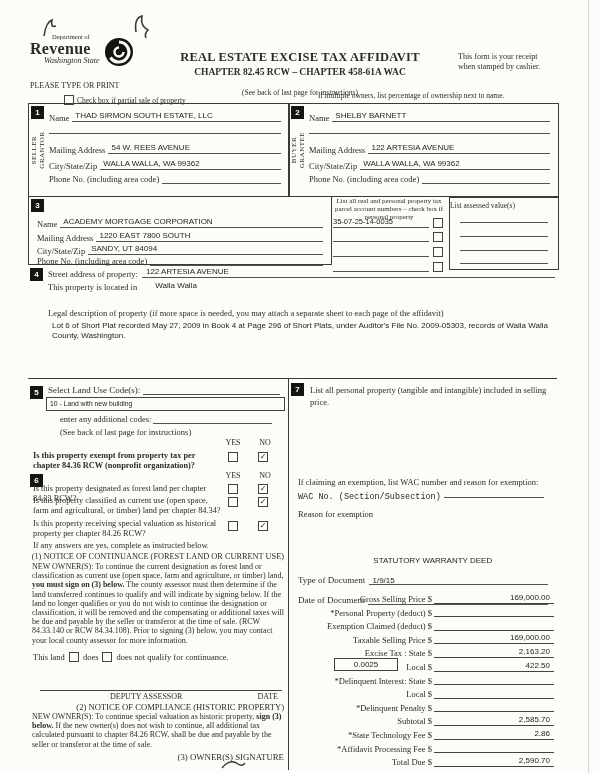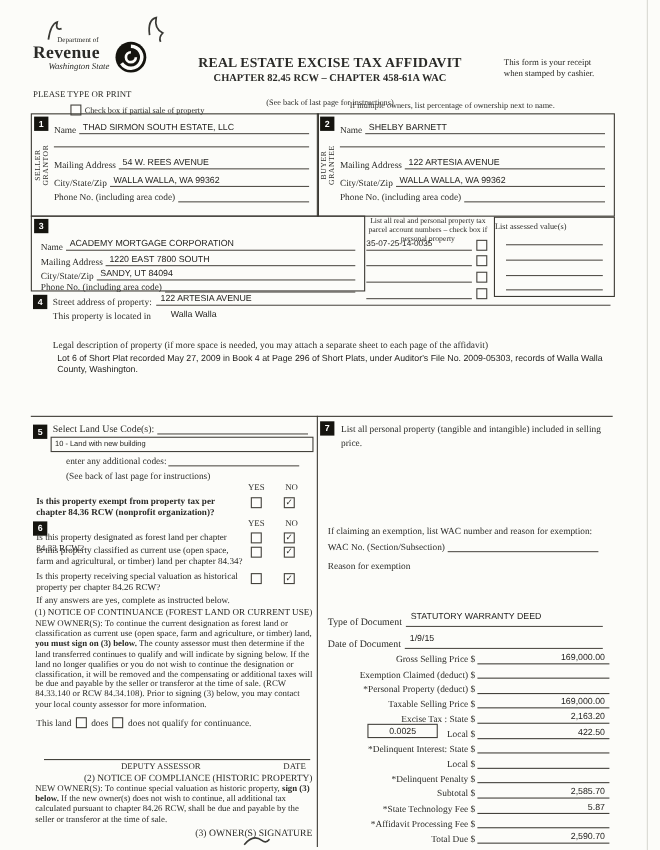--- a/index.html
+++ b/index.html
@@ -71,26 +71,26 @@
   .bh{position:absolute;left:30px;width:254px;text-align:right;font-weight:normal;font-size:8.3px;}
   .para{position:absolute;left:32px;width:252px;font-size:8px;line-height:9.2px;text-align:left;}
   .thisland{position:absolute;left:33px;top:652px;font-size:8.5px;display:flex;align-items:center;gap:4px;}
   .sigline{position:absolute;left:40px;top:690px;width:242px;border-top:1px solid #44423c;font-size:8px;}
   .sigline .deputy{position:absolute;left:70px;top:1px;}
   .sigline .date{position:absolute;right:4px;top:1px;}
   .penmark{position:absolute;}
   
   .s7text{position:absolute;left:310px;top:384px;width:238px;font-size:8.5px;line-height:1.45;}
   .claim{position:absolute;left:298px;top:477px;width:252px;font-size:8.5px;}
-  .wacrow{position:absolute;left:298px;top:492px;width:246px;display:flex;align-items:flex-end;font-size:8.5px;}
+  .wacrow{position:absolute;left:298px;top:492px;width:246px;display:flex;align-items:center;font-size:8.5px;font-family:Liberation Mono, monospace;}
   .wacrow .u{flex:1;}
   .reason{position:absolute;left:298px;top:509px;font-size:8.5px;}
   .docrow{position:absolute;left:298px;width:250px;display:flex;align-items:flex-end;font-size:9px;}
   .docrow .lbl{margin-right:4px;white-space:nowrap;}
-  .docrow .val{flex:1;font-size:8px;color:#1e1d1a;padding:0 2px 4px 4px;}
+  .docrow .val{flex:1;font-size:8px;color:#1e1d1a;padding:0 2px 19px 4px;}
   .money{position:absolute;left:298px;top:590px;width:256px;}
   .m-row{display:flex;align-items:flex-end;height:13.6px;position:relative;}
   .m-label{margin-left:auto;font-size:8.5px;white-space:nowrap;line-height:1;}
   .m-line{width:116px;margin-left:2px;border-bottom:1px solid #44423c;text-align:right;
           font-family:"Liberation Sans",sans-serif;font-size:8px;color:#1e1d1a;padding:0 4px 1px 0;line-height:1;}
   .rate-box{position:absolute;left:36px;bottom:1px;width:62px;height:11px;border:1px solid #44423c;
             text-align:center;font-family:"Liberation Sans",sans-serif;font-size:8px;line-height:11px;color:#1e1d1a;}
   .b{font-weight:bold;}
 </style>
 </head>
@@ -320,25 +320,25 @@
     <span class="lbl">Date of Document</span>
     <span class="val sans u">1/9/15</span>
   </div>
 
   <div class="money">
     <div class="m-row">
       <span class="m-label">Gross Selling Price $</span>
       <span class="m-line">169,000.00</span>
     </div>
     <div class="m-row">
+      <span class="m-label">*Personal Property (deduct) $</span>
+      <span class="m-line"></span>
+    </div>
+    <div class="m-row">
       <span class="m-label">Exemption Claimed (deduct) $</span>
-      <span class="m-line"></span>
-    </div>
-    <div class="m-row">
-      <span class="m-label">*Personal Property (deduct) $</span>
       <span class="m-line"></span>
     </div>
     <div class="m-row">
       <span class="m-label">Taxable Selling Price $</span>
       <span class="m-line">169,000.00</span>
     </div>
     <div class="m-row">
       <span class="m-label">Excise Tax : State $</span>
       <span class="m-line">2,163.20</span>
     </div>
@@ -358,21 +358,21 @@
     <div class="m-row">
       <span class="m-label">*Delinquent Penalty $</span>
       <span class="m-line"></span>
     </div>
     <div class="m-row">
       <span class="m-label">Subtotal $</span>
       <span class="m-line">2,585.70</span>
     </div>
     <div class="m-row">
       <span class="m-label">*State Technology Fee $</span>
-      <span class="m-line">5.87</span>
+      <span class="m-line">2.86</span>
     </div>
     <div class="m-row">
       <span class="m-label">*Affidavit Processing Fee $</span>
       <span class="m-line"></span>
     </div>
     <div class="m-row">
       <span class="m-label">Total Due $</span>
       <span class="m-line">2,590.70</span>
     </div>
   </div>

